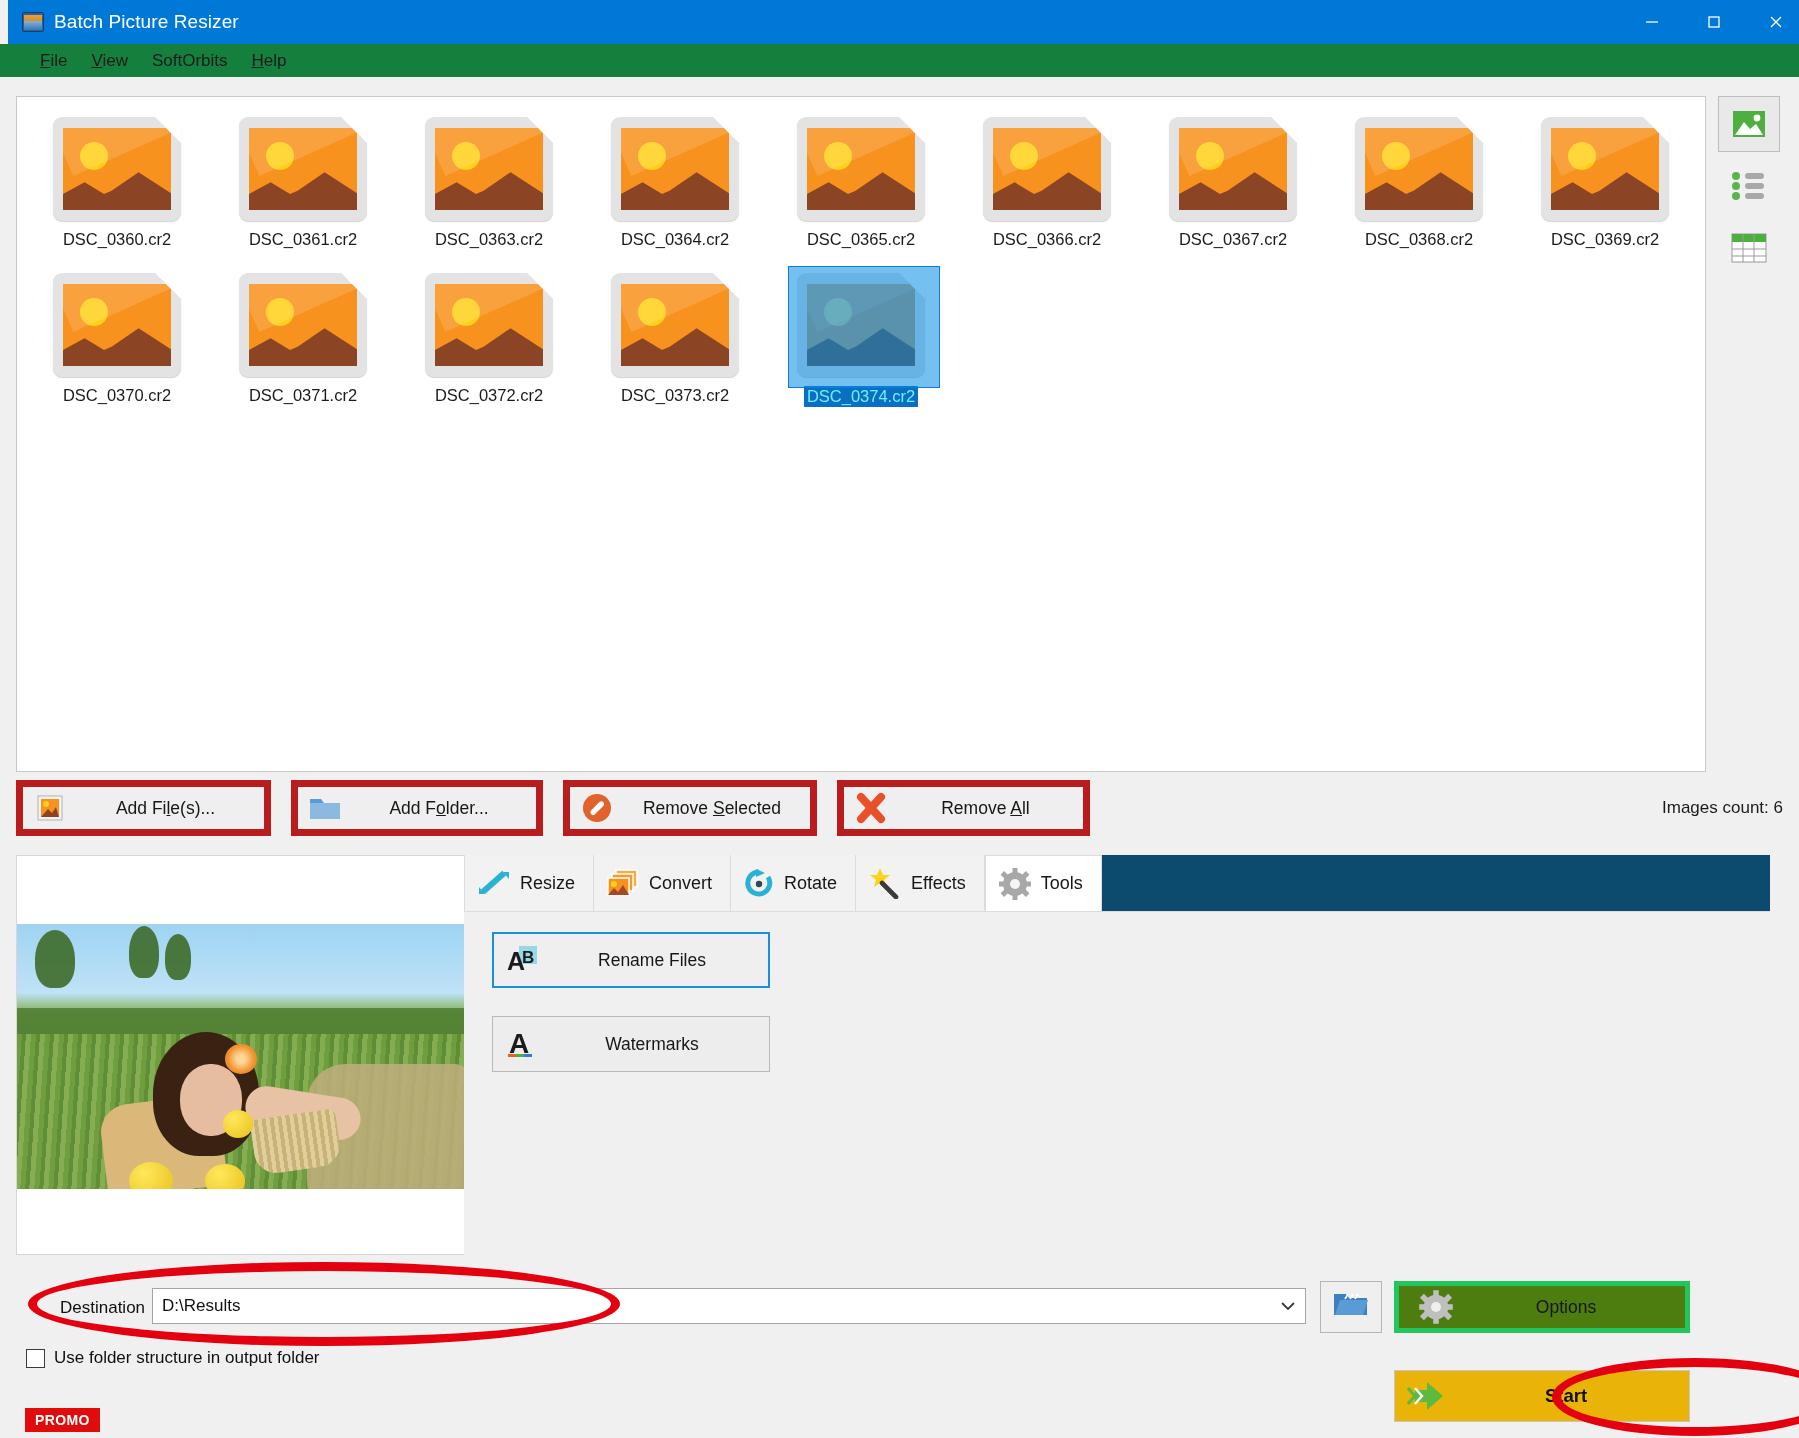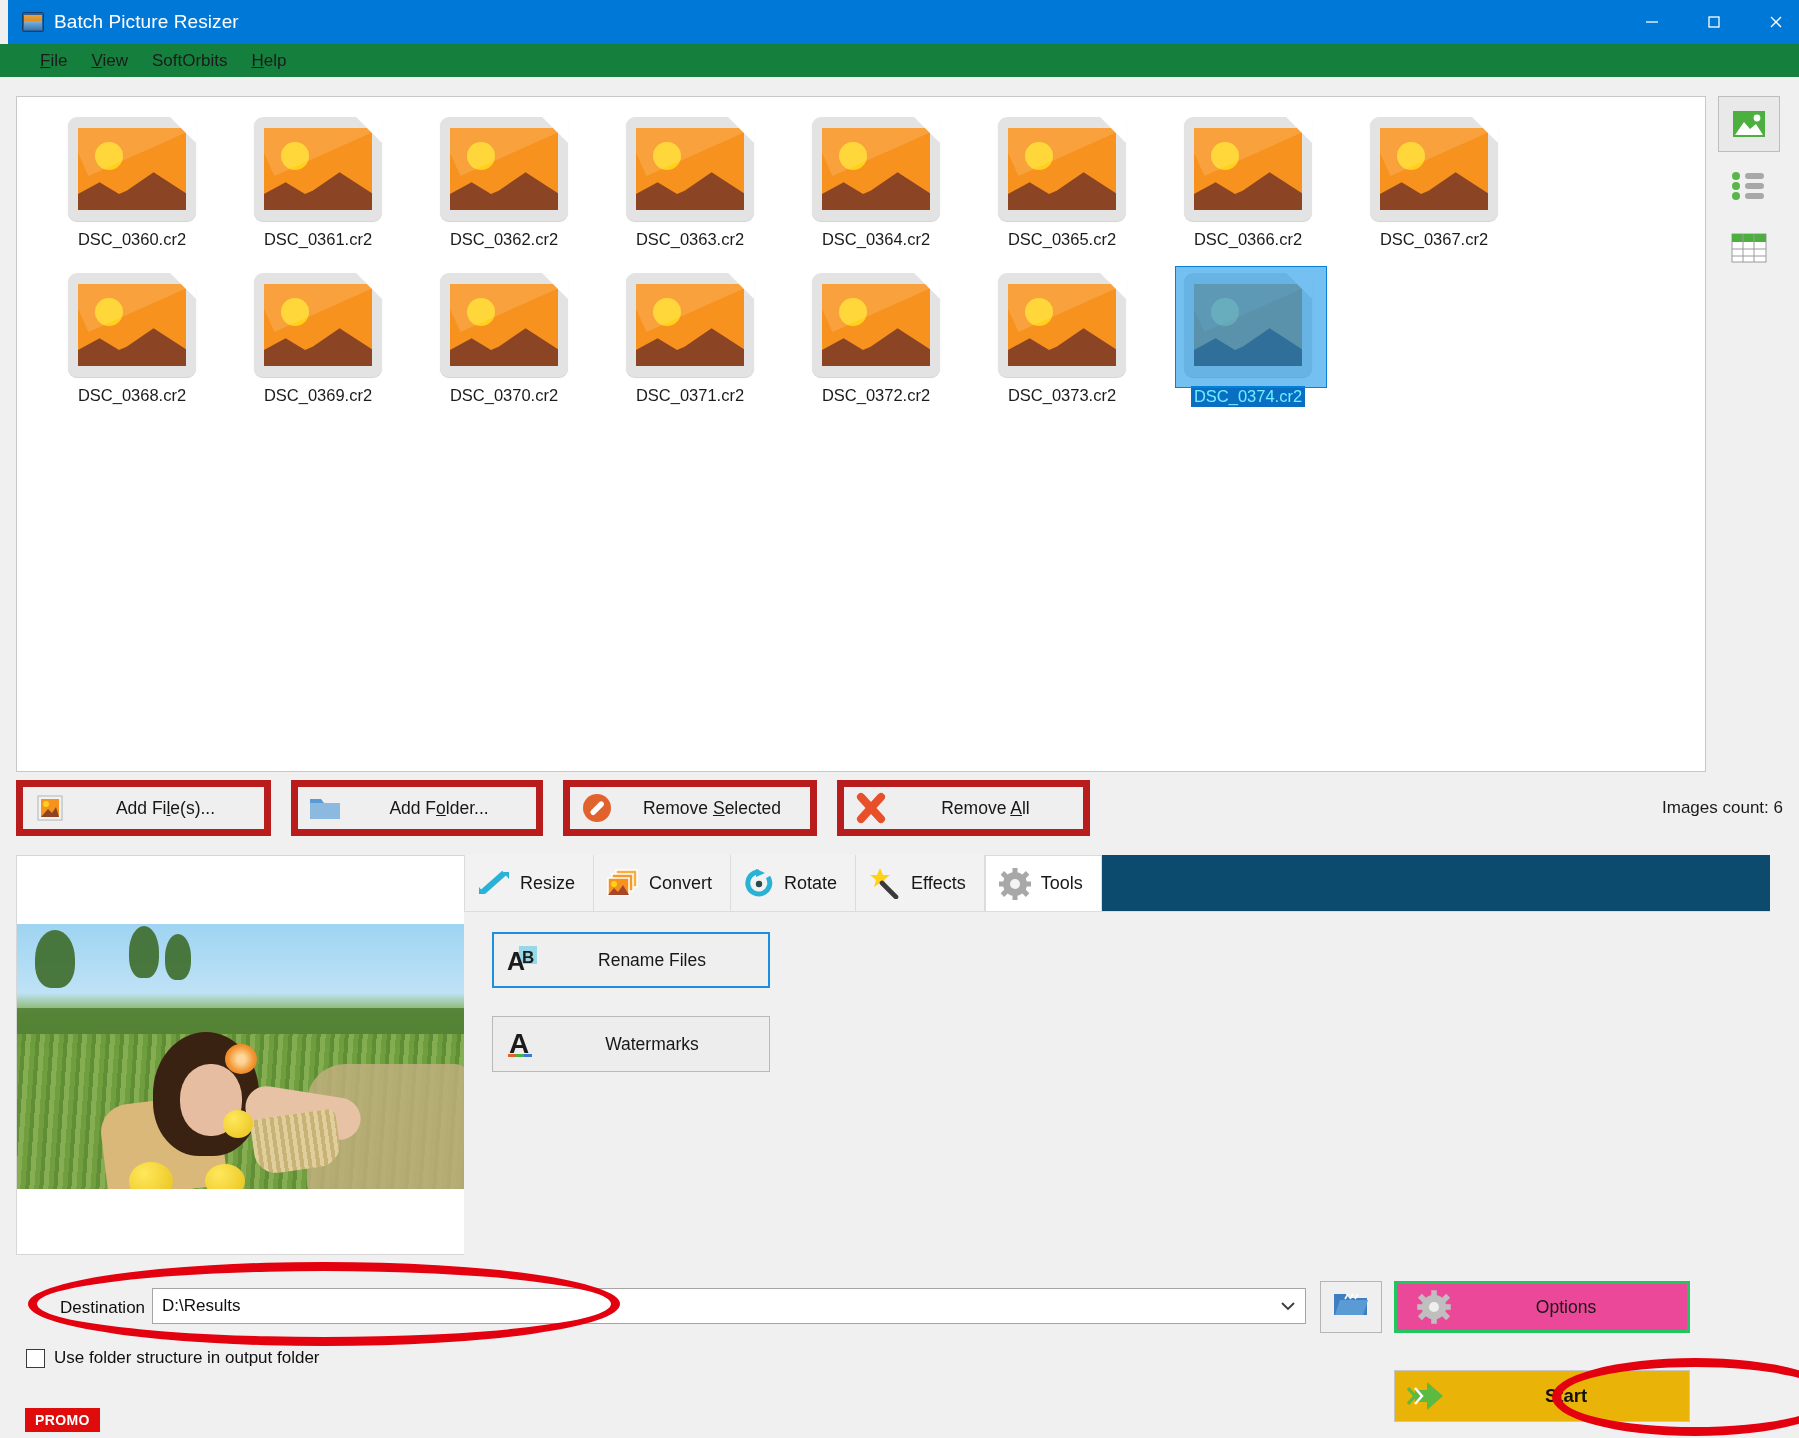--- a/index.html
+++ b/index.html
@@ -49,21 +49,21 @@
   }
   #menubar .mi{
     font-size:17px; color:#1b1b1b; padding:4px 12px; cursor:default;
   }
   #menubar .mi u{ text-decoration:underline; }
 
   
   #filelist{
     position:absolute; left:16px; top:96px; width:1690px; height:676px;
     background:#ffffff; border:1px solid #c8c8c8;
-    padding:12px 4px 4px 22px;
+    padding:12px 4px 4px 7px;
     display:flex; flex-wrap:wrap; align-content:flex-start;
   }
   .thumb-cell{
     width:186px; height:156px;
     display:flex; flex-direction:column; align-items:center;
     padding-top:8px;
   }
   .thumb-box{ width:160px; height:104px; position:relative; }
   .ph-img{
     position:absolute; left:16px; top:0; width:128px; height:104px;
@@ -203,21 +203,21 @@
   }
   #dest-value{ padding-left:9px; font-size:17px; color:#101010; flex:1; }
   #dest-arrow{ width:34px; display:flex; align-items:center; justify-content:center; }
   #browse-btn{
     position:absolute; left:1320px; top:1281px; width:62px; height:52px;
     background:#efefef; border:1px solid #b5b5b5;
     display:flex; align-items:center; justify-content:center;
   }
   #options-btn{
     position:absolute; left:1394px; top:1281px; width:296px; height:52px;
-    background:#ec4899; border:3px solid #22c55e;
+    background:#4d7c0f; border:5px solid #22c55e;
     display:flex; align-items:center; font-size:17.5px; color:#171717;
   }
   #options-btn .ico{ width:74px; display:flex; justify-content:center; }
   #options-btn .lbl{ flex:1; text-align:center; padding-right:26px; }
 
   #usefolder-row{ position:absolute; left:26px; top:1348px; display:flex; align-items:center; gap:9px; }
   #usefolder-box{ width:19px; height:19px; background:#fff; border:1px solid #3b3b3b; }
   #usefolder-label{ font-size:17px; color:#101010; }
 
   #start-btn{
@@ -296,34 +296,20 @@
           <div class="ph-inner">
             <div class="ph-sun"></div>
             <div class="ph-diag"></div>
             <div class="ph-mt"></div>
           </div>
           <div class="ph-fold2"></div>
           <div class="ph-fold"></div>
         </div>
       </div>
       <div class="thumb-label">DSC_0361.cr2</div>
-    </div>
-    <div class="thumb-cell">
-      <div class="thumb-box">
-        <div class="ph-img">
-          <div class="ph-inner">
-            <div class="ph-sun"></div>
-            <div class="ph-diag"></div>
-            <div class="ph-mt"></div>
-          </div>
-          <div class="ph-fold2"></div>
-          <div class="ph-fold"></div>
-        </div>
-      </div>
-      <div class="thumb-label">DSC_0362.cr2</div>
     </div>
     <div class="thumb-cell">
       <div class="thumb-box">
         <div class="ph-img">
           <div class="ph-inner">
             <div class="ph-sun"></div>
             <div class="ph-diag"></div>
             <div class="ph-mt"></div>
           </div>
           <div class="ph-fold2"></div>

